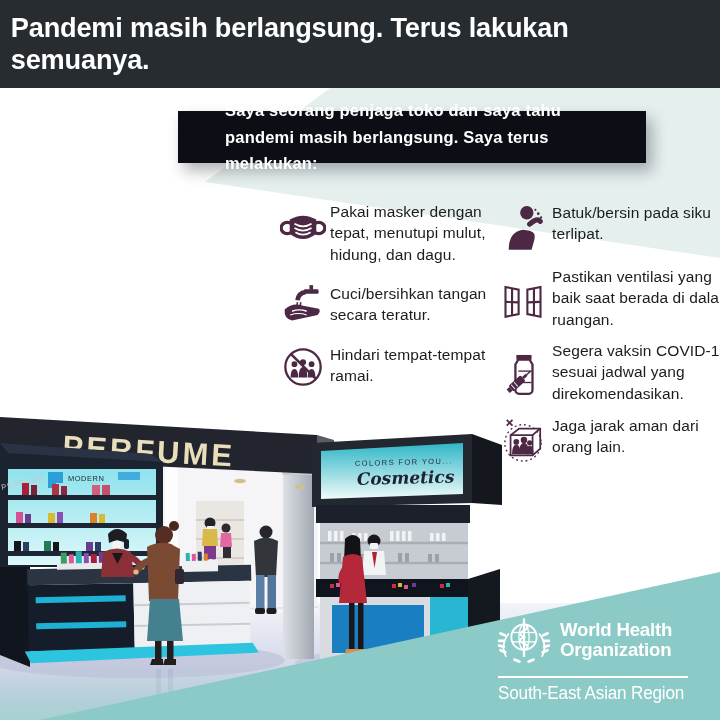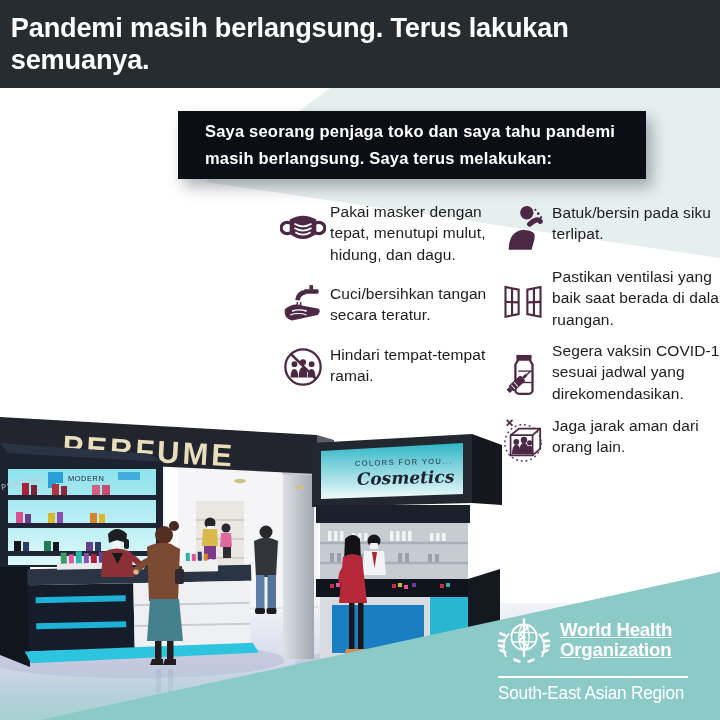--- a/index.html
+++ b/index.html
@@ -13,22 +13,22 @@
   
   .header{position:absolute;left:0;top:0;width:720px;height:88px;background:var(--header-bg);
     display:flex;align-items:center;justify-content:center;z-index:6;}
   .header h1{color:#fff;font-size:28px;font-weight:bold;letter-spacing:-.2px;transform:scaleX(.97);}
 
   
   .bg-wedge{position:absolute;left:0;top:88px;width:720px;height:172px;background:var(--pale-teal);
     clip-path:polygon(330px 0px,720px 0px,720px 170px,205px 94px);z-index:1;}
 
   
-  .intro-box{position:absolute;left:178px;top:111px;width:468px;height:68px;background:var(--intro-box-bg);
-    box-shadow:6px 8px 14px rgba(15,20,30,.32);z-index:7;display:flex;align-items:center;}
+  .intro-box{position:absolute;left:178px;top:111px;width:468px;height:52px;background:var(--intro-box-bg);
+    box-shadow:6px 8px 14px rgba(15,20,30,.32);z-index:7;display:flex;align-items:center;padding-left:20px;}
   .intro-box p{color:#fff;font-size:16.5px;font-weight:bold;line-height:1.62;padding:0 30px 0 27px;letter-spacing:.2px;}
 
   
   .tip{position:absolute;display:flex;align-items:flex-start;z-index:5;}
   .tip .ic{flex:0 0 46px;display:flex;justify-content:center;}
   .tip .tx{font-size:15.5px;color:var(--text-dark);line-height:1.38;letter-spacing:.1px;}
   .tip-l .tx{width:158px;margin-left:4px;}
   .tip-r .tx{width:182px;margin-left:6px;}
   .tip-l{left:280px;}
   .tip-r{left:500px;}
@@ -37,21 +37,21 @@
   .scene{position:absolute;left:0;top:355px;width:720px;height:365px;z-index:2;}
 
   
   .floor-fade{position:absolute;left:0;bottom:0;width:720px;height:55px;z-index:3;
     background:linear-gradient(to bottom,rgba(160,212,208,0),rgba(160,212,208,.8));}
 
   
   .who-wedge{position:absolute;left:0;top:540px;width:720px;height:180px;background:var(--footer-teal);
     clip-path:polygon(5.5% 100%,100% 17.8%,100% 100%);z-index:8;}
   .who-block{position:absolute;left:494px;top:610px;width:212px;z-index:9;color:#fff;}
-  .who-row{display:flex;align-items:center;text-decoration:underline;}
+  .who-row{display:flex;align-items:center;}
   .who-emblem{width:60px;height:60px;flex:0 0 60px;}
   .who-name{margin-left:6px;font-weight:bold;font-size:19px;line-height:1.05;letter-spacing:-.2px;transform:scaleX(.98);transform-origin:left;}
   .who-line{height:2px;background:#fff;margin:6px 0 5px 4px;width:190px;}
   .who-region{font-size:17.5px;letter-spacing:-.2px;margin-left:4px;transform:scaleX(.98);transform-origin:left;}
 </style>
 </head>
 <body>
 
 <div class="poster">
 

